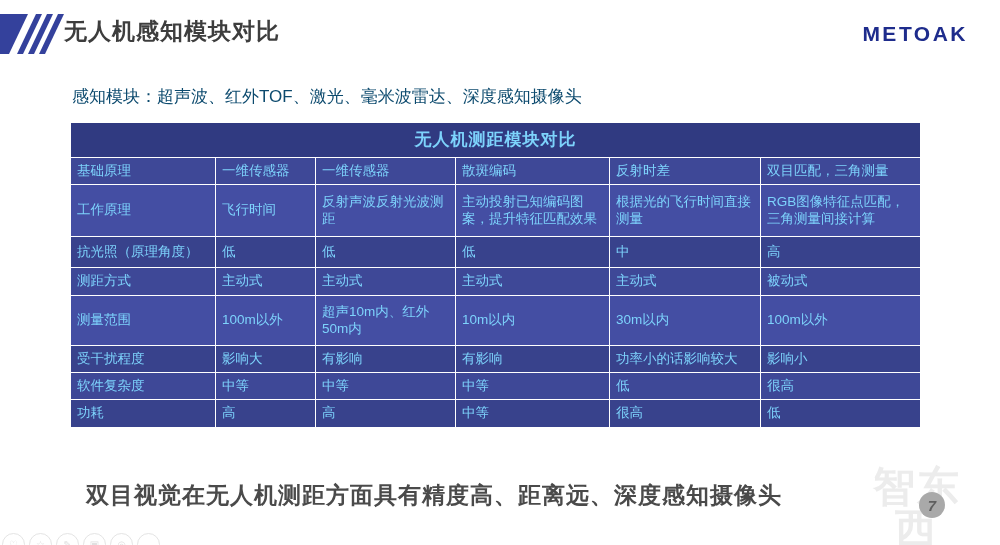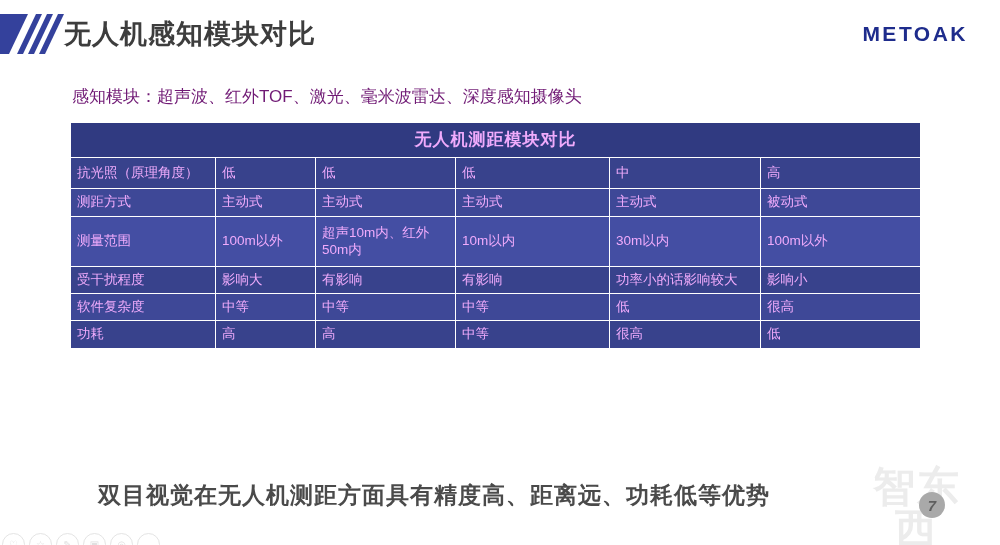--- a/index.html
+++ b/index.html
@@ -9,42 +9,42 @@
     width: 1000px; height: 545px;
     background: #ffffff;
     font-family: "Liberation Sans", sans-serif;
     overflow: hidden;
   }
 
   
   .slash-deco { position: absolute; left: 0; top: 8px; }
   .page-title {
     position: absolute; left: 64px; top: 16px;
-    font-size: 27px; font-weight: bold; color: #3d3d3d;
+    font-size: 23px; font-weight: bold; color: #3d3d3d;
     letter-spacing: 1px;
   }
   .logo {
     position: absolute; right: 32px; top: 22px;
     font-size: 21px; font-weight: bold; color: #1e2c8c;
     letter-spacing: 2.5px;
     margin-left: 28px;
   }
   .subtitle {
     position: absolute; left: 72px; top: 85px;
-    font-size: 17px; color: #701a75;
+    font-size: 17px; color: #0c4a6e;
   }
 
   
   .table-wrap {
     position: absolute; left: 70px; top: 122px; width: 850px;
   }
   table.cmp {
     width: 850px; table-layout: fixed;
     border-collapse: collapse;
-    color: #f0abfc;
+    color: #7dd3fc;
   }
   table.cmp td, table.cmp th {
     border: 1px solid rgba(255,255,255,0.85);
     font-weight: normal;
     font-size: 13.5px;
     padding: 2px 6px;
     text-align: left;
     vertical-align: middle;
     line-height: 1.2;
     overflow: hidden;
@@ -131,20 +131,36 @@
       <col style="width:154px">
         <col style="width:151px">
         <col style="width:160px">
     </colgroup>
     <tbody>
       <tr class="title-row">
         <th colspan="6">无人机测距模块对比</th>
       </tr>
     </tbody>
     <tbody>
+        <tr class="r0 shade-mid">
+          <td class="label-cell">基础原理</td>
+          <td>一维传感器</td>
+          <td>一维传感器</td>
+          <td>散斑编码</td>
+          <td>反射时差</td>
+          <td>双目匹配，三角测量</td>
+        </tr>
+        <tr class="r1 shade-light">
+          <td class="label-cell">工作原理</td>
+          <td>飞行时间</td>
+          <td>反射声波反射光波测距</td>
+          <td>主动投射已知编码图案，提升特征匹配效果</td>
+          <td>根据光的飞行时间直接测量</td>
+          <td>RGB图像特征点匹配，三角测量间接计算</td>
+        </tr>
         <tr class="r2 shade-dark">
           <td class="label-cell">抗光照（原理角度）</td>
           <td>低</td>
           <td>低</td>
           <td>低</td>
           <td>中</td>
           <td>高</td>
         </tr>
         <tr class="r3 shade-mid">
           <td class="label-cell">测距方式</td>
@@ -183,21 +199,21 @@
           <td>高</td>
           <td>高</td>
           <td>中等</td>
           <td>很高</td>
           <td>低</td>
         </tr>
       </tbody>
   </table>
 </div>
 
-<div class="summary">双目视觉在无人机测距方面具有精度高、距离远、功耗低等优势</div>
+<div class="summary">双目视觉在无人机测距方面具有精度高、距离远、深度感知摄像头</div>
 
 <div class="watermark">
   <div class="wm-name">智东西</div>
 
 </div>
 <div class="page-circle">7</div>
 
 <div class="mini-toolbar">
   <span class="tb-icon">♡</span>
   <span class="tb-icon">☆</span>

